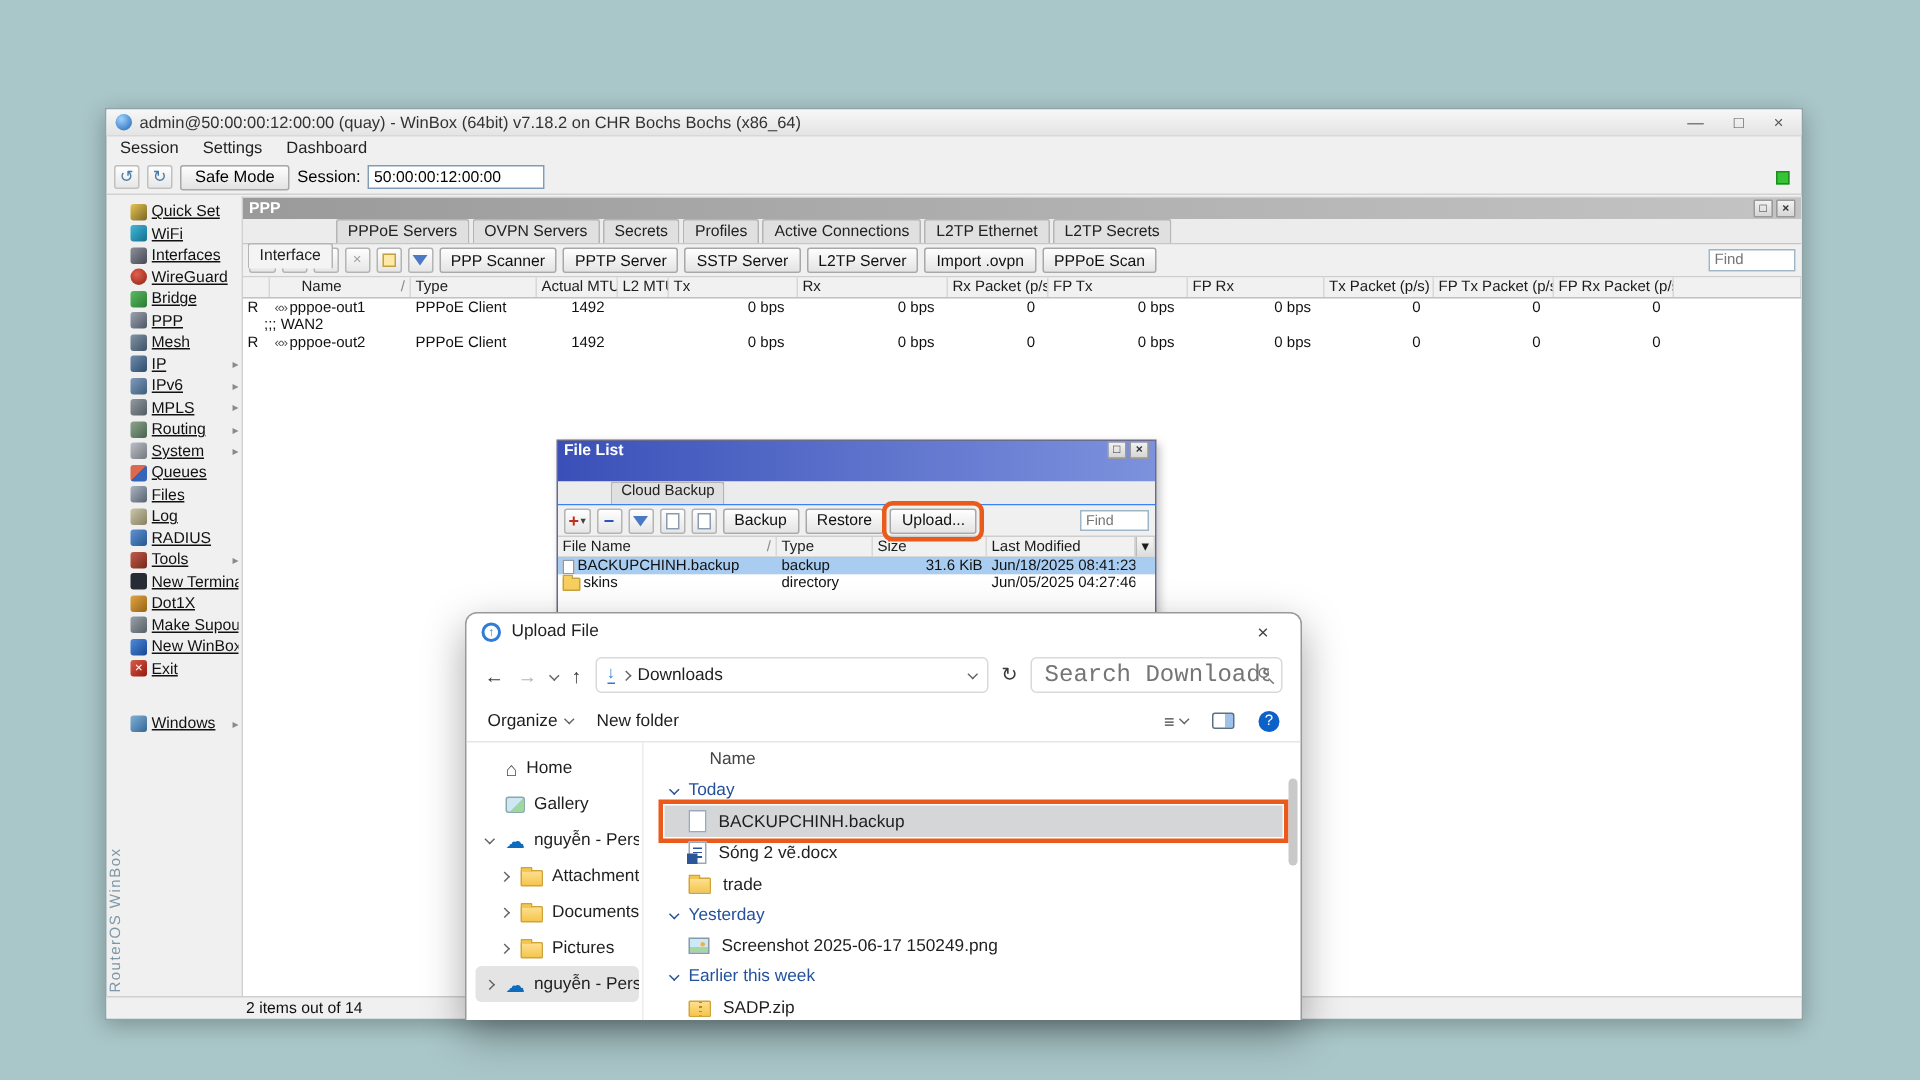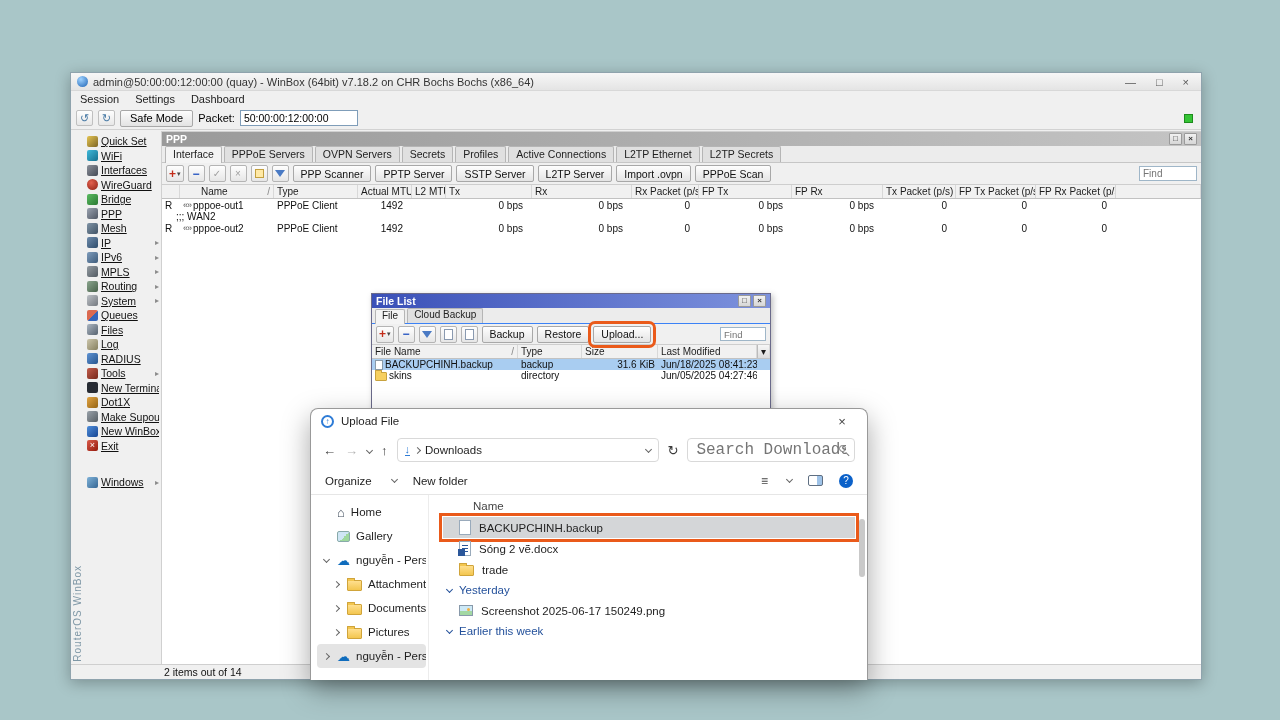--- a/index.html
+++ b/index.html
@@ -61,21 +61,21 @@
 
   .mdi { flex:1; position:relative; background:#fff; border-left:1px solid #d0d0d0; border-top:1px solid #d0d0d0; overflow:hidden; }
 
   
   .ppp { position:absolute; inset:0; display:flex; flex-direction:column; }
   .ppp-title { height:14px; background:linear-gradient(90deg,#9a9a9a,#c4c4c4); color:#fff; font-weight:bold; font-size:10.5px; display:flex; align-items:center; padding:0 4px; flex:none; }
   .mdi-btns { margin-left:auto; display:flex; gap:2px; }
   .mbtn { width:13px; height:12px; background:linear-gradient(#f2f2f2,#d6d6d6); border:1px solid #9a9a9a; color:#333; font-size:8px; line-height:10px; text-align:center; border-radius:1px; }
   .tabs { height:17px; display:flex; align-items:flex-end; padding-left:3px; background:#ececec; border-bottom:1px solid #c6c6c6; flex:none; }
   .tab { font-size:10.5px; padding:1px 7px 1px 7px; border:1px solid #b5b5b5; border-bottom:none; background:#e0e0e0; margin-right:2px; border-radius:2px 2px 0 0; color:#222; height:16px; white-space:nowrap; }
-  .tab.active { background:#f4f4f4; font-weight:normal; position:relative; top:1px; height:17px; }
+  .tab.active { background:#f4f4f4; font-weight:normal; position:relative; top:17px; height:17px; }
   .ptool { height:22px; display:flex; align-items:center; gap:4px; padding:0 4px; background:#f0f0f0; border-bottom:1px solid #cecece; flex:none; }
   .tbn { height:17px; min-width:17px; border:1px solid #b4b4b4; border-radius:2px; background:linear-gradient(#fefefe,#e6e6e6); display:flex; align-items:center; justify-content:center; gap:1px; padding:0 2px; font-size:11px; }
   .tbn .plus { color:#c22c1a; font-weight:bold; font-size:12px; line-height:12px; }
   .tbn .minus { color:#2353c0; font-weight:bold; font-size:12px; line-height:12px; }
   .tbn .dd { font-size:7px; color:#444; font-style:normal; }
   .tbn .gchk { color:#9f9f9f; font-size:10px; }
   .tbn .gx { color:#9f9f9f; font-size:10px; }
   .note-ic { width:9px; height:9px; background:#ffe9a6; border:1px solid #c3a040; display:inline-block; }
   .funnel-ic { width:0; height:0; border:5px solid transparent; border-top:7px solid #4a7ac4; display:inline-block; margin-top:5px; }
   .sheet-ic { width:9px; height:11px; background:#fff; border:1px solid #8a9ab0; display:inline-block; }
@@ -91,21 +91,21 @@
   .trow .c { padding:0 3px; white-space:nowrap; overflow:hidden; }
   .trow .num { text-align:right; padding-right:9px; }
   .namec { display:flex; align-items:center; gap:2px; }
   .ic-pppoe { font-size:9px; color:#555; letter-spacing:-1px; line-height:9px; }
   .cmt-row { height:11px; font-size:10px; color:#111; padding-left:14px; white-space:nowrap; }
   .ppp-rest { flex:1; background:#fff; }
   .ppp-status { position:absolute; left:0; right:0; bottom:0; height:15px; background:#f0f0f0; border-top:1px solid #cfcfcf; font-size:10.5px; color:#111; padding:1px 0 0 93px; }
 
   
   .fl { position:absolute; left:209px; top:161px; width:400px; height:118px; background:#f0f0f0; border:1px solid #6a6a8a; box-shadow:2px 2px 6px rgba(0,0,0,.25); display:flex; flex-direction:column; }
-  .fl-title { height:14px; background:linear-gradient(90deg,#3a50b8,#7d92dd); color:#fff; font-weight:bold; font-size:10.5px; display:flex; align-items:center; padding:0 4px; flex:none; }
+  .fl-title { height:27px; background:linear-gradient(90deg,#3a50b8,#7d92dd); color:#fff; font-weight:bold; font-size:10.5px; display:flex; align-items:flex-start; padding:0 4px; flex:none; }
   .fl-tabs { height:16px; display:flex; align-items:flex-start; padding-left:3px; background:#ececec; border-bottom:1px solid #3b82f6; flex:none; }
   .fl-tabs .tab { height:15px; font-size:10px; padding:0 6px; }
   .fl-tool { height:21px; display:flex; align-items:center; gap:4px; padding:0 4px; background:#f0f0f0; border-bottom:1px solid #cecece; flex:none; position:relative; }
   .hl-upload { outline:3px solid #ea5a1a; outline-offset:2px; }
   .fl-find { width:46px; height:14px; border:1px solid #9fb6c8; background:#fff; font-size:9.5px; padding:0 3px; font-family:inherit; margin-left:auto; }
   .fgrid { display:grid; grid-template-columns:146px 64px 76px 1fr 13px; }
   .fl-head { background:#f1f1f1; border-bottom:1px solid #c2c2c2; flex:none; }
   .fl-head .c { font-size:10px; color:#1c1c1c; padding:1px 3px; border-right:1px solid #d8d8d8; height:13px; white-space:nowrap; overflow:hidden; }
   .fl-vbtn { font-size:7px; text-align:center; color:#333; background:linear-gradient(#f6f6f6,#dcdcdc); border-left:1px solid #bbb; }
   .fl-row { height:11px; font-size:10px; color:#111; align-items:center; background:#fff; }
@@ -131,21 +131,21 @@
   .dl-ico { color:#2f7cd6; font-size:11px; border-bottom:1.5px solid #2f7cd6; line-height:11px; }
   .chv { width:5px; height:5px; border-right:1.3px solid #666; border-bottom:1.3px solid #666; display:inline-block; flex:none; }
   .chv.r { transform:rotate(-45deg); }
   .chv.d { transform:rotate(45deg); margin-top:-2px; }
   .chv.blue { border-color:#24519b; }
   .ud-search { flex:1; height:24px; border:1px solid #d9d9d9; border-radius:4px; display:flex; align-items:center; padding:0 8px; position:relative; }
   .ud-search input { border:none; outline:none; width:100%; font-size:16px; color:#555; font-family:Liberation Mono, monospace; background:transparent; }
   .mag { position:absolute; right:8px; top:6px; width:7px; height:7px; border:1.4px solid #777; border-radius:50%; }
   .mag::after { content:""; position:absolute; left:6px; top:6px; width:5px; height:1.4px; background:#777; transform:rotate(45deg); transform-origin:0 0; }
   .ud-cmd { height:28px; display:flex; align-items:center; gap:16px; padding:0 14px; border-bottom:1px solid #e6e6e6; }
-  .cmd-item { display:flex; align-items:center; gap:20px; color:#1f1f1f; }
+  .cmd-item { display:flex; align-items:center; gap:5px; color:#1f1f1f; }
   .view-ic { font-size:12px; color:#444; letter-spacing:-1px; }
   .pane-ic { width:15px; height:11px; border:1px solid #5f6f82; border-radius:2px; background:linear-gradient(90deg,#fff 60%,#9fc3e8 60%); }
   .help-ic { width:14px; height:14px; border-radius:50%; background:#0b61c9; color:#fff; font-size:10px; line-height:14px; text-align:center; }
   .ud-body { display:flex; height:186px; }
   .ud-side { width:118px; flex:none; padding:5px 2px 0 6px; border-right:1px solid #ececec; overflow:hidden; }
   .sd-item { height:24px; display:flex; align-items:center; gap:6px; padding:0 4px; border-radius:4px; white-space:nowrap; overflow:hidden; }
   .sd-item.indent { padding-left:14px; }
   .sd-item.sel { background:#e4e4e4; }
   .sd-chv { width:10px; flex:none; display:flex; justify-content:center; }
   .home-ic { font-size:13px; color:#3f4c5c; line-height:13px; }
@@ -191,21 +191,21 @@
     <div class="wb-menubar">
       <span>Session</span>
       <span>Settings</span>
       <span>Dashboard</span>
     </div>
 
     <div class="wb-toolbar">
       <span class="tico">↺</span>
       <span class="tico">↻</span>
       <span class="btn-safe">Safe Mode</span>
-      <span>Packet:</span>
+      <span>Session:</span>
       <input class="inp-session" value="50:00:00:12:00:00" style="">
       <span class="spacer"></span>
       <span class="green-ind"></span>
     </div>
 
     <div class="wb-body">
       <div class="rail">
         <span class="rail-text">RouterOS WinBox</span>
       </div>
 
@@ -574,20 +574,24 @@
               <i class="chv r"></i>
             </span>
             <span class="cloud-ic">☁</span>
             <span>nguyễn - Pers</span>
           </div>
       </div>
 
       <div class="ud-main">
         <div class="ud-colhead">Name</div>
 
+        <div class="grp">
+            <i class="chv d blue"></i>
+            <span>Today</span>
+          </div>
 
         <div class="frow sel hl-file">
           <span class="ic-doc16"></span>
           <span>BACKUPCHINH.backup</span>
         </div>
 
         <div class="frow">
           <span class="ic-word"></span>
           <span>Sóng 2 vẽ.docx</span>
         </div>
@@ -605,20 +609,24 @@
         <div class="frow">
           <span class="ic-img16"></span>
           <span>Screenshot 2025-06-17 150249.png</span>
         </div>
 
         <div class="grp">
             <i class="chv d blue"></i>
             <span>Earlier this week</span>
           </div>
 
+        <div class="frow">
+          <span class="ic-zip16"></span>
+          <span>SADP.zip</span>
+        </div>
 
         <div class="ud-scroll">
             <span class="ud-thumb"></span>
           </div>
       </div>
     </div>
   </div>
 
 </div>
 

